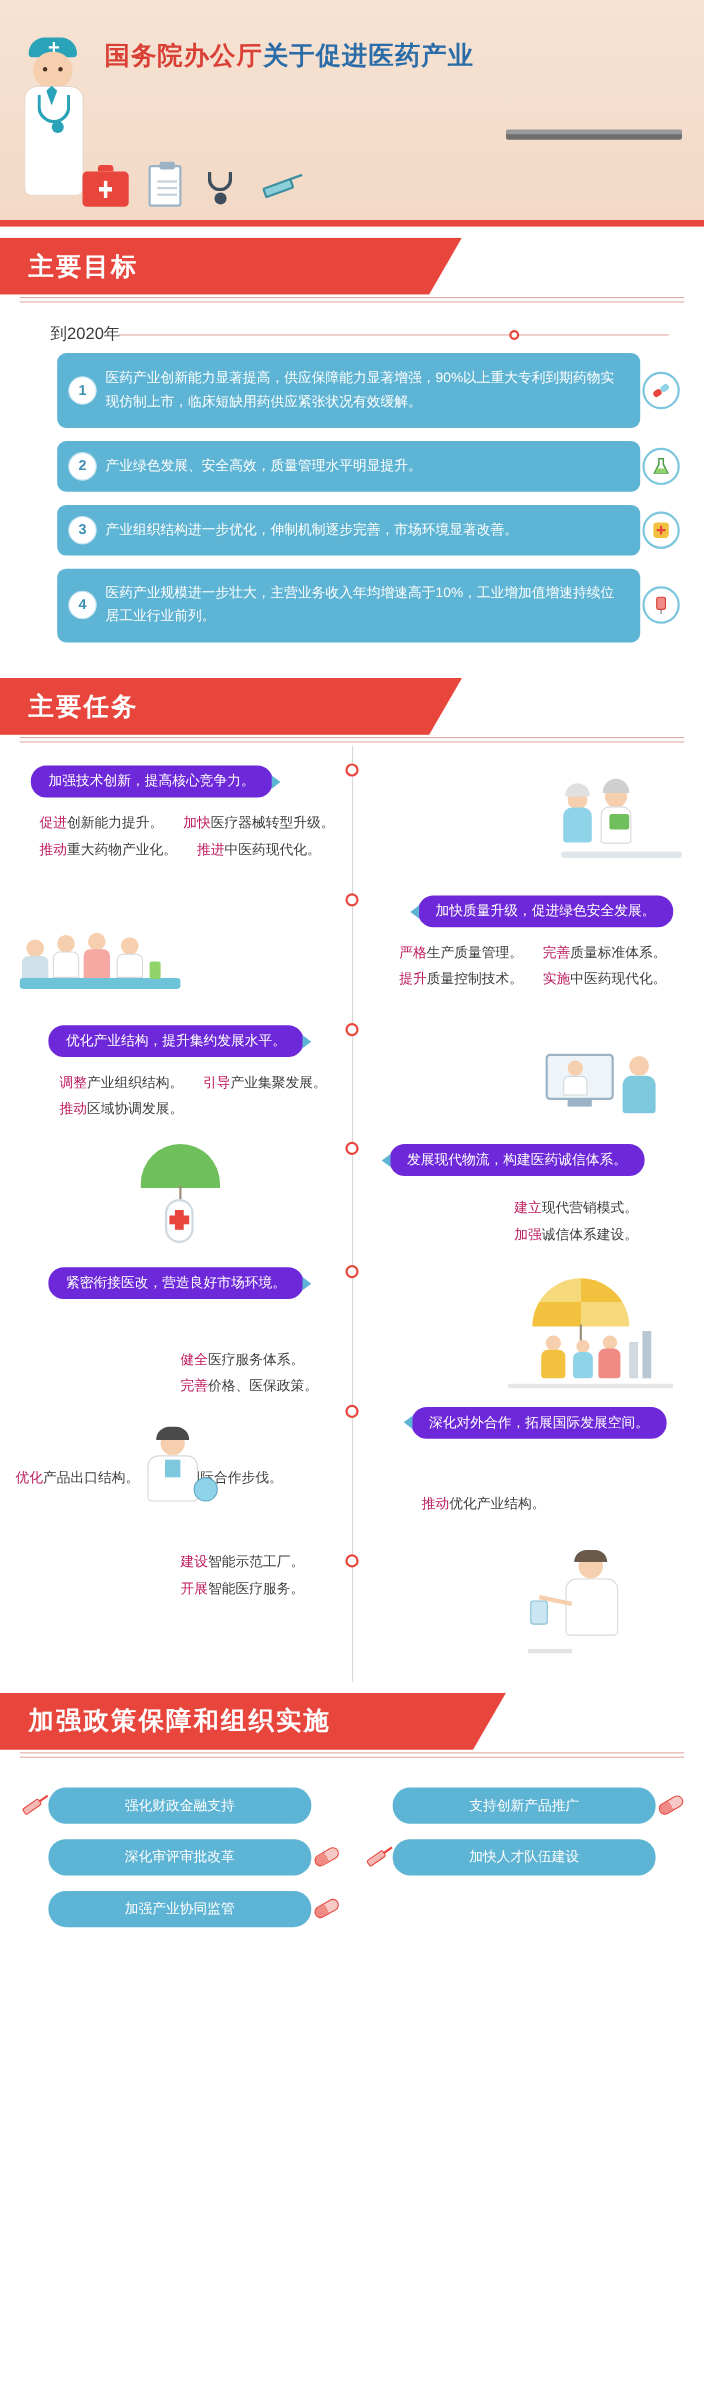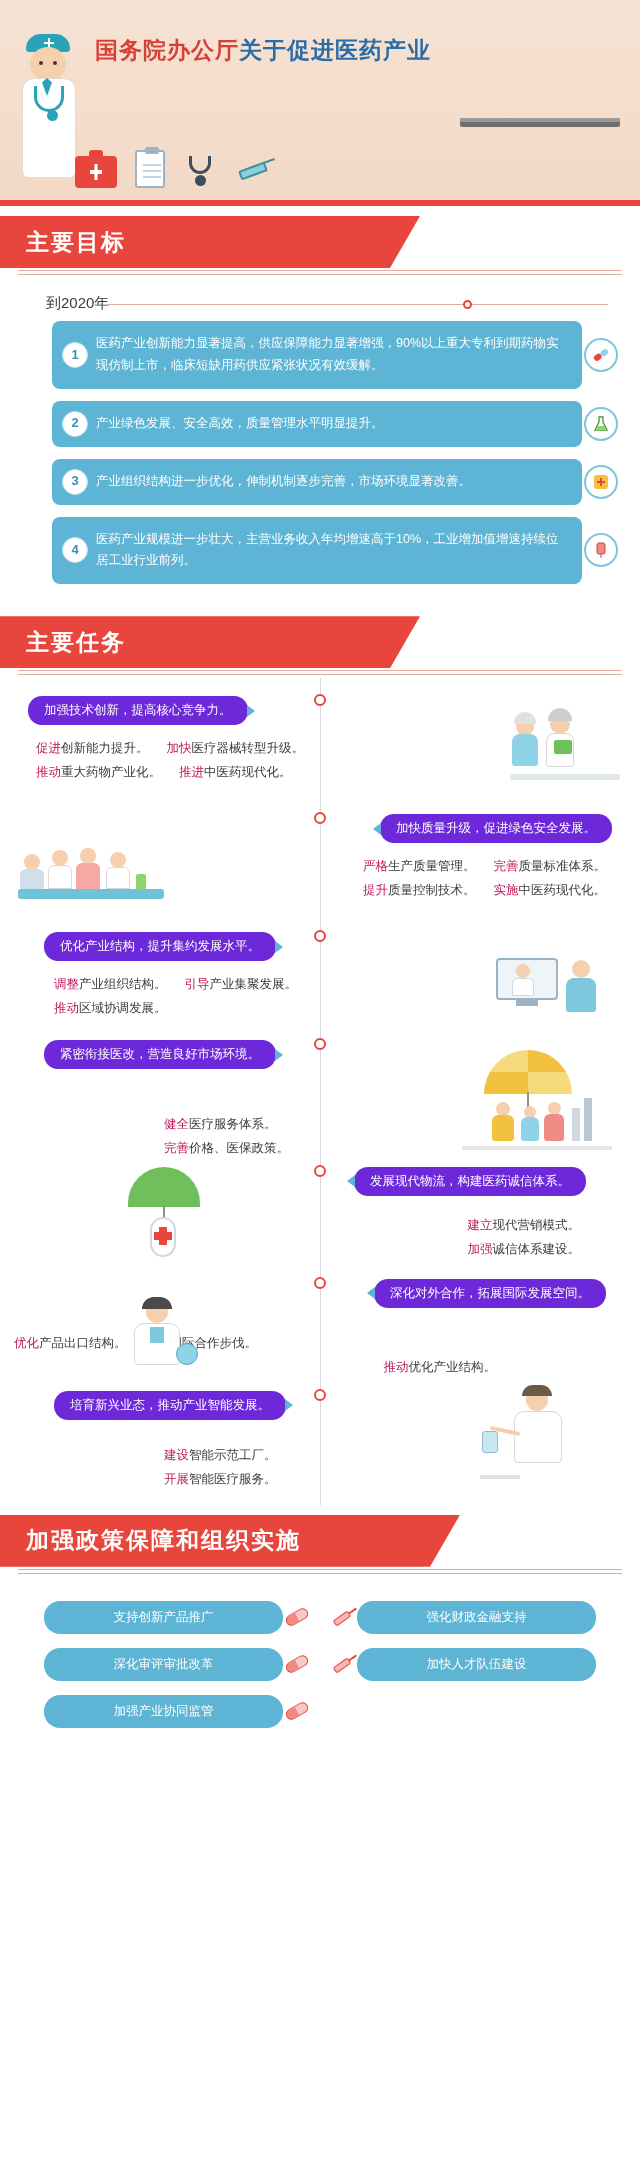--- a/index.html
+++ b/index.html
@@ -328,20 +328,38 @@
       <div class="illu" style="right:24px;top:24px;width:120px;height:70px;">
         <div style="position:absolute;left:0;top:8px;width:62px;height:42px;background:#eef4f7;border:2px solid #9bb3c4;border-radius:4px;"></div>
         <div style="position:absolute;left:20px;top:50px;width:22px;height:6px;background:#9bb3c4;"></div>
         <div class="blob" style="left:20px;top:14px;width:14px;height:14px;background:#f6cfae;"></div>
         <div style="position:absolute;left:16px;top:28px;width:22px;height:18px;background:#fff;border:1px solid #cfd9df;border-radius:5px 5px 0 0;"></div>
         <div class="blob" style="left:76px;top:10px;width:18px;height:18px;background:#f6cfae;"></div>
         <div style="position:absolute;left:70px;top:28px;width:30px;height:34px;background:#7ec8de;border-radius:8px 8px 3px 3px;"></div>
       </div>
     </div>
 
+    <div class="task-row" style="min-height:112px;">
+      <div class="tl-node" style="top:4px;"></div>
+      <div style="text-align:right;padding-right:40px;padding-top:6px;">
+        <span class="pill tail-l">发展现代物流，构建医药诚信体系。</span>
+      </div>
+      <div style="text-align:right;padding-right:46px;margin-top:18px;">
+        <div class="sub"><span class="hl">建立</span><span>现代营销模式。</span></div>
+        <div class="sub"><span class="hl">加强</span><span>诚信体系建设。</span></div>
+      </div>
+      <div class="illu" style="left:120px;top:4px;width:100px;height:100px;">
+        <div class="umbrella" style="left:8px;top:2px;background:#6fbf5d;"></div>
+        <div class="umb-stick" style="left:43px;top:40px;"></div>
+        <div style="position:absolute;left:30px;top:52px;width:26px;height:40px;background:#fff;border:2px solid #cfd9df;border-radius:13px;"></div>
+        <div style="position:absolute;left:39px;top:62px;width:8px;height:18px;background:#e8453c;"></div>
+        <div style="position:absolute;left:34px;top:67px;width:18px;height:8px;background:#e8453c;"></div>
+      </div>
+    </div>
+
     <div class="task-row" style="min-height:126px;">
       <div class="tl-node" style="top:4px;"></div>
       <div style="padding-left:30px;padding-top:6px;">
         <span class="pill tail-r">紧密衔接医改，营造良好市场环境。</span>
       </div>
       <div style="padding-left:150px;margin-top:44px;">
         <div class="sub"><span class="hl">健全</span><span>医疗服务体系。</span></div>
         <div class="sub"><span class="hl">完善</span><span>价格、医保政策。</span></div>
       </div>
       <div class="illu" style="right:28px;top:16px;width:150px;height:100px;">
@@ -354,38 +372,20 @@
         <div class="blob" style="left:86px;top:52px;width:13px;height:13px;background:#f6cfae;"></div>
         <div style="position:absolute;left:82px;top:64px;width:20px;height:27px;background:#f08a84;border-radius:6px 6px 3px 3px;"></div>
         <div style="position:absolute;left:110px;top:58px;width:8px;height:33px;background:#cfd9df;"></div>
         <div style="position:absolute;left:122px;top:48px;width:8px;height:43px;background:#b9c8d2;"></div>
         <div style="position:absolute;left:0;bottom:0;width:100%;height:4px;background:#e6e6e6;"></div>
       </div>
     </div>
 
     <div class="task-row" style="min-height:112px;">
       <div class="tl-node" style="top:4px;"></div>
-      <div style="text-align:right;padding-right:40px;padding-top:6px;">
-        <span class="pill tail-l">发展现代物流，构建医药诚信体系。</span>
-      </div>
-      <div style="text-align:right;padding-right:46px;margin-top:18px;">
-        <div class="sub"><span class="hl">建立</span><span>现代营销模式。</span></div>
-        <div class="sub"><span class="hl">加强</span><span>诚信体系建设。</span></div>
-      </div>
-      <div class="illu" style="left:120px;top:4px;width:100px;height:100px;">
-        <div class="umbrella" style="left:8px;top:2px;background:#6fbf5d;"></div>
-        <div class="umb-stick" style="left:43px;top:40px;"></div>
-        <div style="position:absolute;left:30px;top:52px;width:26px;height:40px;background:#fff;border:2px solid #cfd9df;border-radius:13px;"></div>
-        <div style="position:absolute;left:39px;top:62px;width:8px;height:18px;background:#e8453c;"></div>
-        <div style="position:absolute;left:34px;top:67px;width:18px;height:8px;background:#e8453c;"></div>
-      </div>
-    </div>
-
-    <div class="task-row" style="min-height:112px;">
-      <div class="tl-node" style="top:4px;"></div>
       <div style="text-align:right;padding-right:20px;padding-top:6px;">
         <span class="pill tail-l">深化对外合作，拓展国际发展空间。</span>
       </div>
       <div class="sub-row" style="justify-content:flex-start;padding-right:24px;margin-top:24px;">
         <div class="sub"><span class="hl">优化</span><span>产品出口结构。</span></div>
         <div class="sub"><span class="hl">加快</span><span>国际合作步伐。</span></div>
       </div>
       <div style="text-align:right;padding-right:130px;">
         <div class="sub"><span class="hl">推动</span><span>优化产业结构。</span></div>
       </div>
@@ -393,23 +393,20 @@
         <div class="blob" style="left:26px;top:2px;width:22px;height:22px;background:#f6cfae;"></div>
         <div style="position:absolute;left:22px;top:-2px;width:30px;height:12px;background:#4a4a4a;border-radius:12px 12px 0 0;"></div>
         <div style="position:absolute;left:14px;top:24px;width:46px;height:42px;background:#fff;border:1px solid #d8d8d8;border-radius:10px 10px 4px 4px;"></div>
         <div style="position:absolute;left:30px;top:28px;width:14px;height:16px;background:#7ec8de;"></div>
         <div class="blob" style="left:56px;top:44px;width:22px;height:22px;background:#8fd3e8;border:1px solid #5aa7c2;"></div>
       </div>
     </div>
 
     <div class="task-row" style="min-height:110px;">
       <div class="tl-node" style="top:4px;"></div>
-      <div style="padding-left:40px;padding-top:6px;">
-        <span class="pill tail-r">培育新兴业态，推动产业智能发展。</span>
-      </div>
       <div style="padding-left:150px;margin-top:24px;">
         <div class="sub"><span class="hl">建设</span><span>智能示范工厂。</span></div>
         <div class="sub"><span class="hl">开展</span><span>智能医疗服务。</span></div>
       </div>
       <div class="illu" style="right:50px;top:0;width:110px;height:100px;">
         <div class="blob" style="left:46px;top:4px;width:22px;height:22px;background:#f6cfae;"></div>
         <div style="position:absolute;left:42px;top:0;width:30px;height:11px;background:#6b5a4a;border-radius:11px 11px 0 0;"></div>
         <div style="position:absolute;left:34px;top:26px;width:48px;height:52px;background:#fff;border:1px solid #d8d8d8;border-radius:10px 10px 4px 4px;"></div>
         <div style="position:absolute;left:10px;top:44px;width:30px;height:4px;background:#f6cfae;transform:rotate(12deg);"></div>
         <div style="position:absolute;left:2px;top:46px;width:16px;height:22px;background:#c9e6f2;border:1px solid #8bbed4;border-radius:3px;"></div>
@@ -422,30 +419,30 @@
     <div class="banner wide">
       <span>加强政策保障和组织实施</span>
     </div>
   </div>
   <div class="rule-double"></div>
 
   <div class="policy">
     <div class="policy-grid">
 
       <div class="policy-item">
-        <div class="policy-pill">支持创新产品推广</div>
-        <span class="capsule"></span>
-      </div>
-
-      <div class="policy-item">
         <span class="syringe">
             <i class="bar"></i>
             <i class="nd"></i>
           </span>
         <div class="policy-pill">强化财政金融支持</div>
+      </div>
+
+      <div class="policy-item">
+        <div class="policy-pill">支持创新产品推广</div>
+        <span class="capsule"></span>
       </div>
 
 
       <div class="policy-item">
         <div class="policy-pill">深化审评审批改革</div>
         <span class="capsule"></span>
       </div>
 
       <div class="policy-item">
         <span class="syringe">

